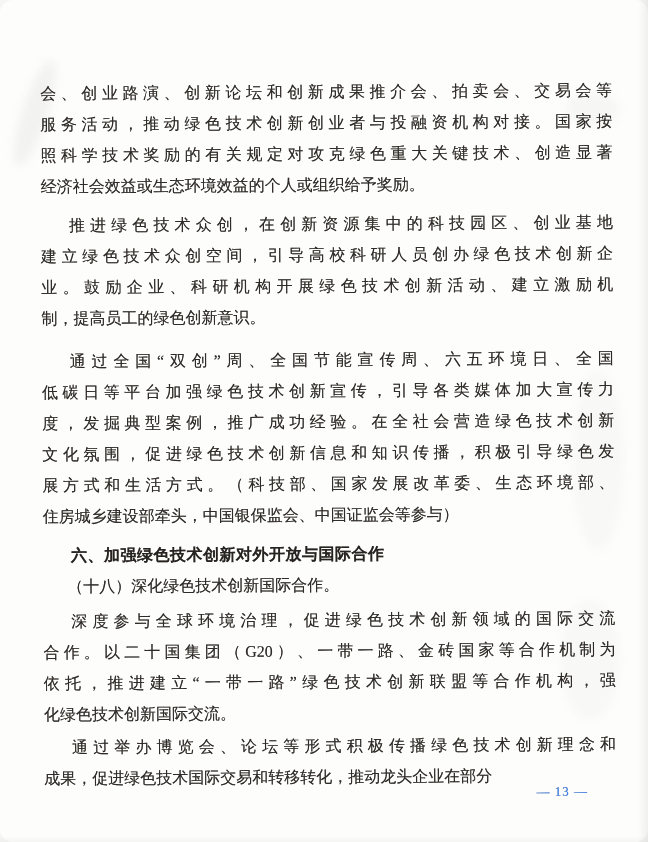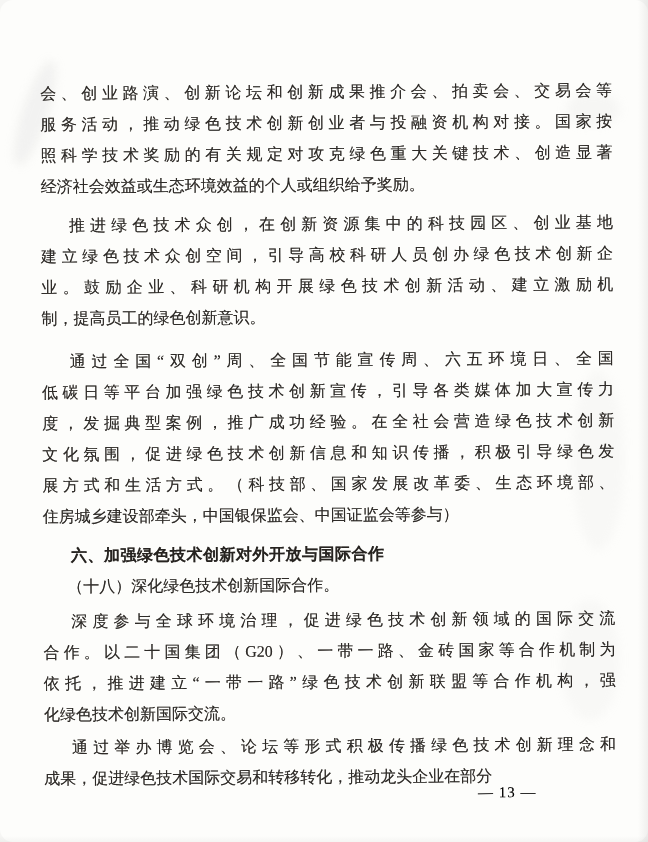--- a/index.html
+++ b/index.html
@@ -70,23 +70,23 @@
     font-weight: 700;
     padding-left: 28px;
     letter-spacing: 0.5px;
     margin-top: 8px;
     color: #262320;
   }
   .subheading { padding-left: 24px; }
 
   .page-number {
     position: absolute; left: 478px; top: 784px; width: 110px;
-    font-size: 15px; letter-spacing: 1px;
-    color: #000000;
-    text-align: left;
+    font-size: 13px; letter-spacing: 1px;
+    color: #3b82f6;
+    text-align: right;
     text-shadow: 0 0 0.5px rgba(45,40,35,0.5);
     transform: rotate(-0.35deg);
   }
 </style>
 </head>
 <body>
 
 <div class="page">
 
   <div class="artifact a-topleft"></div>

